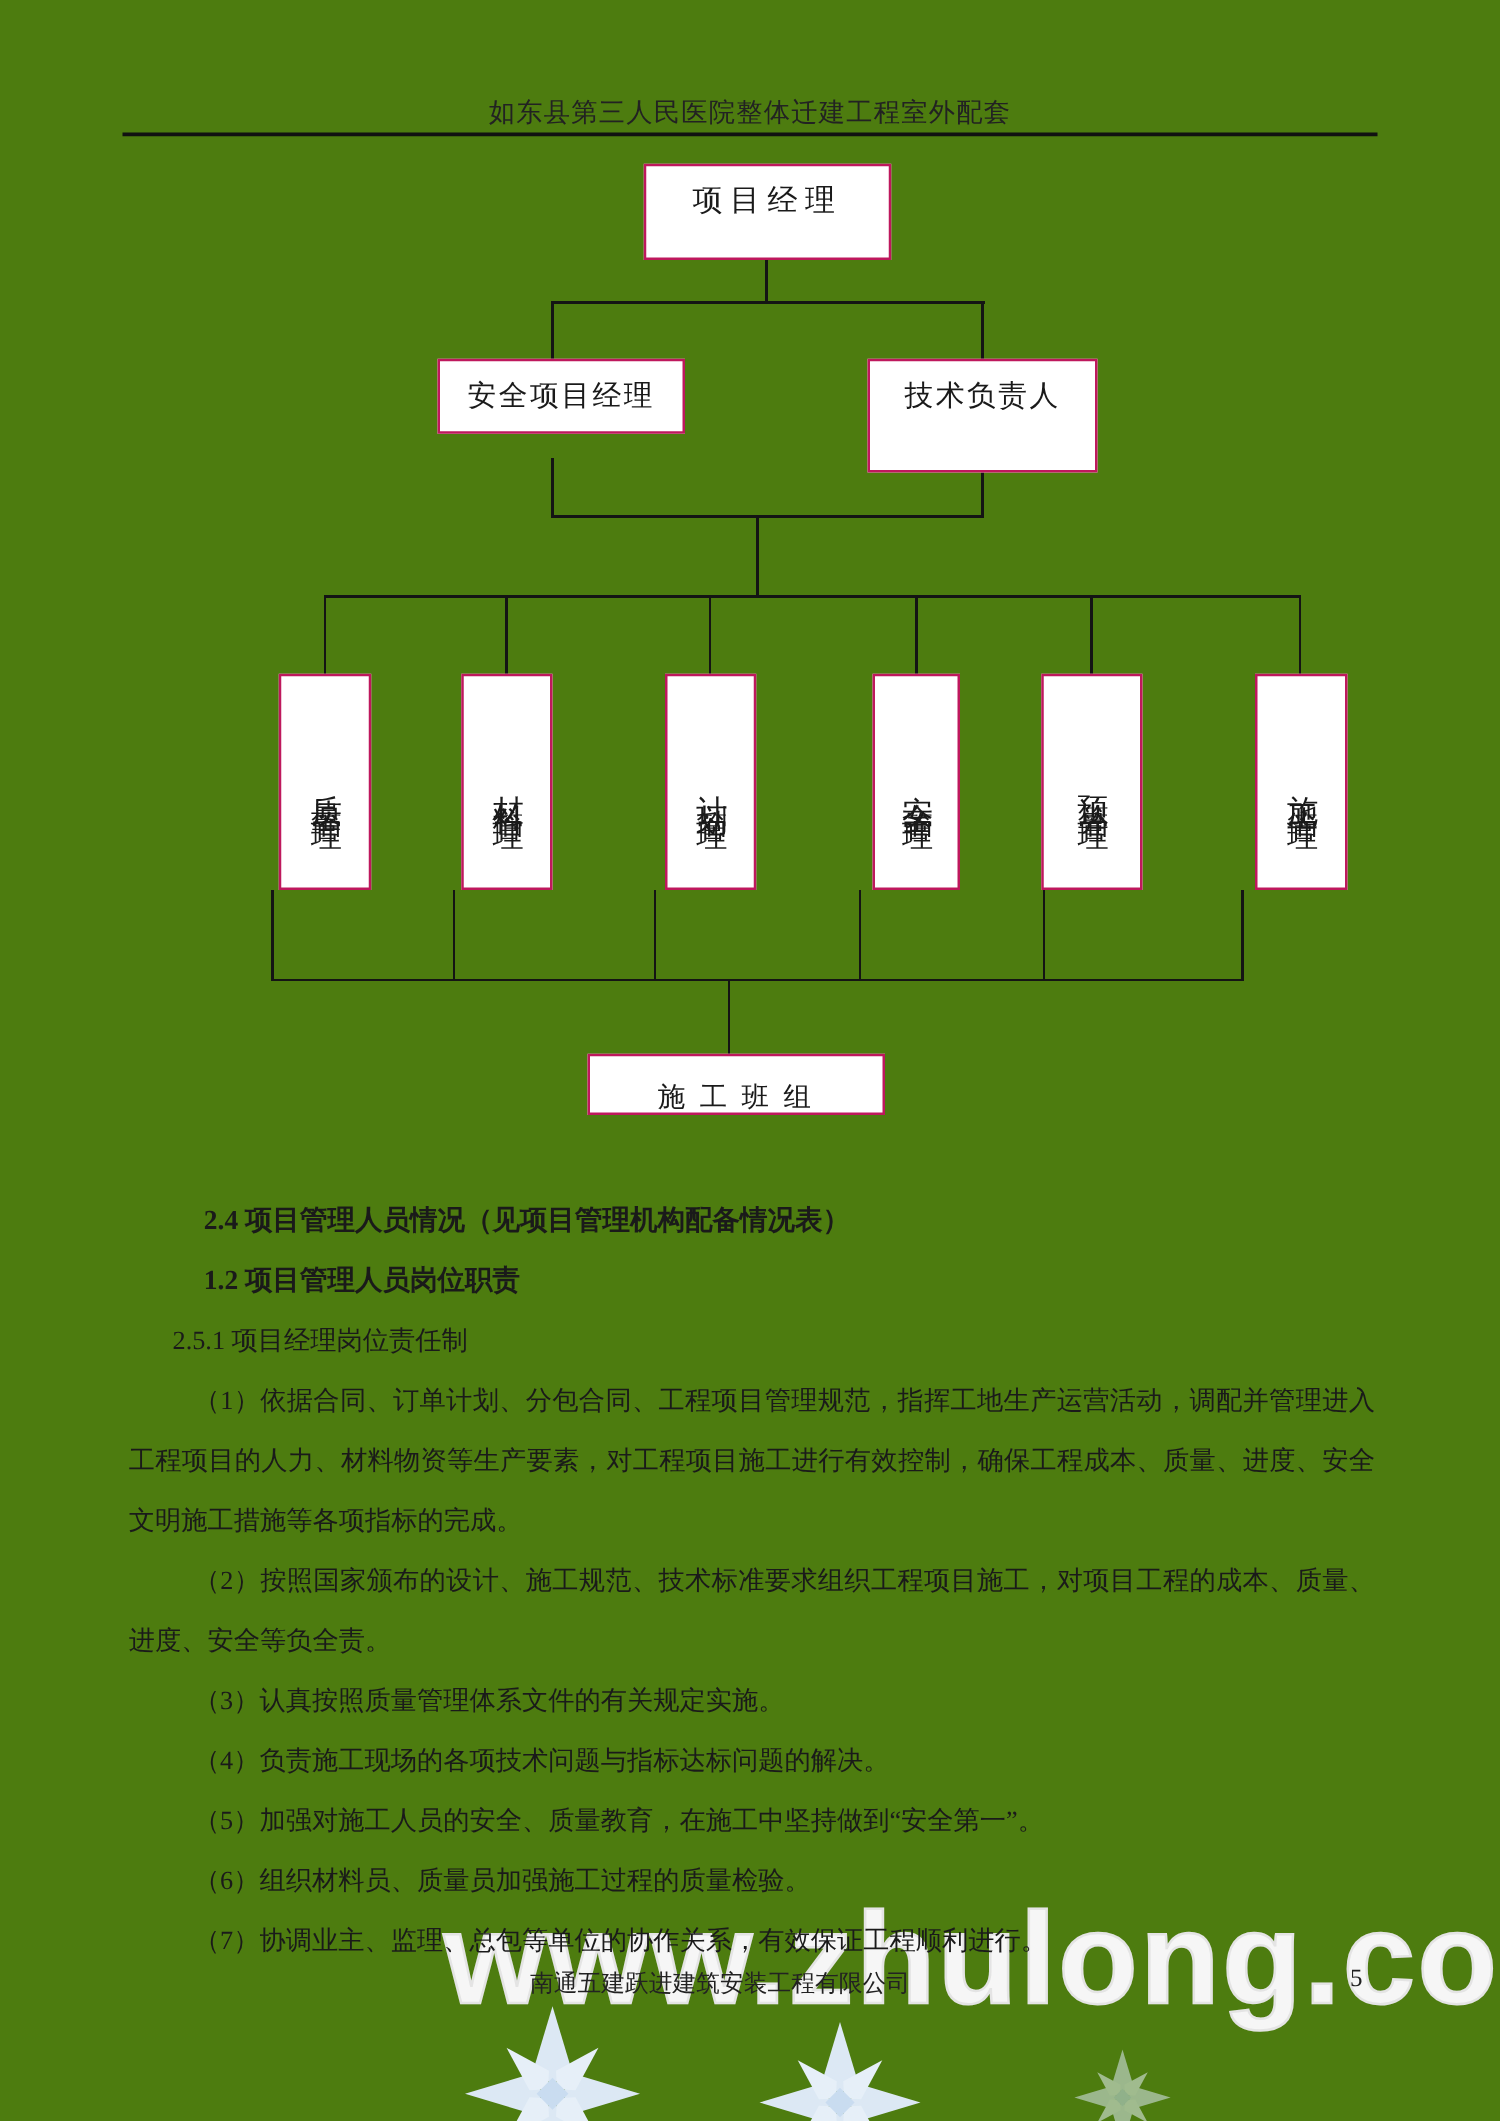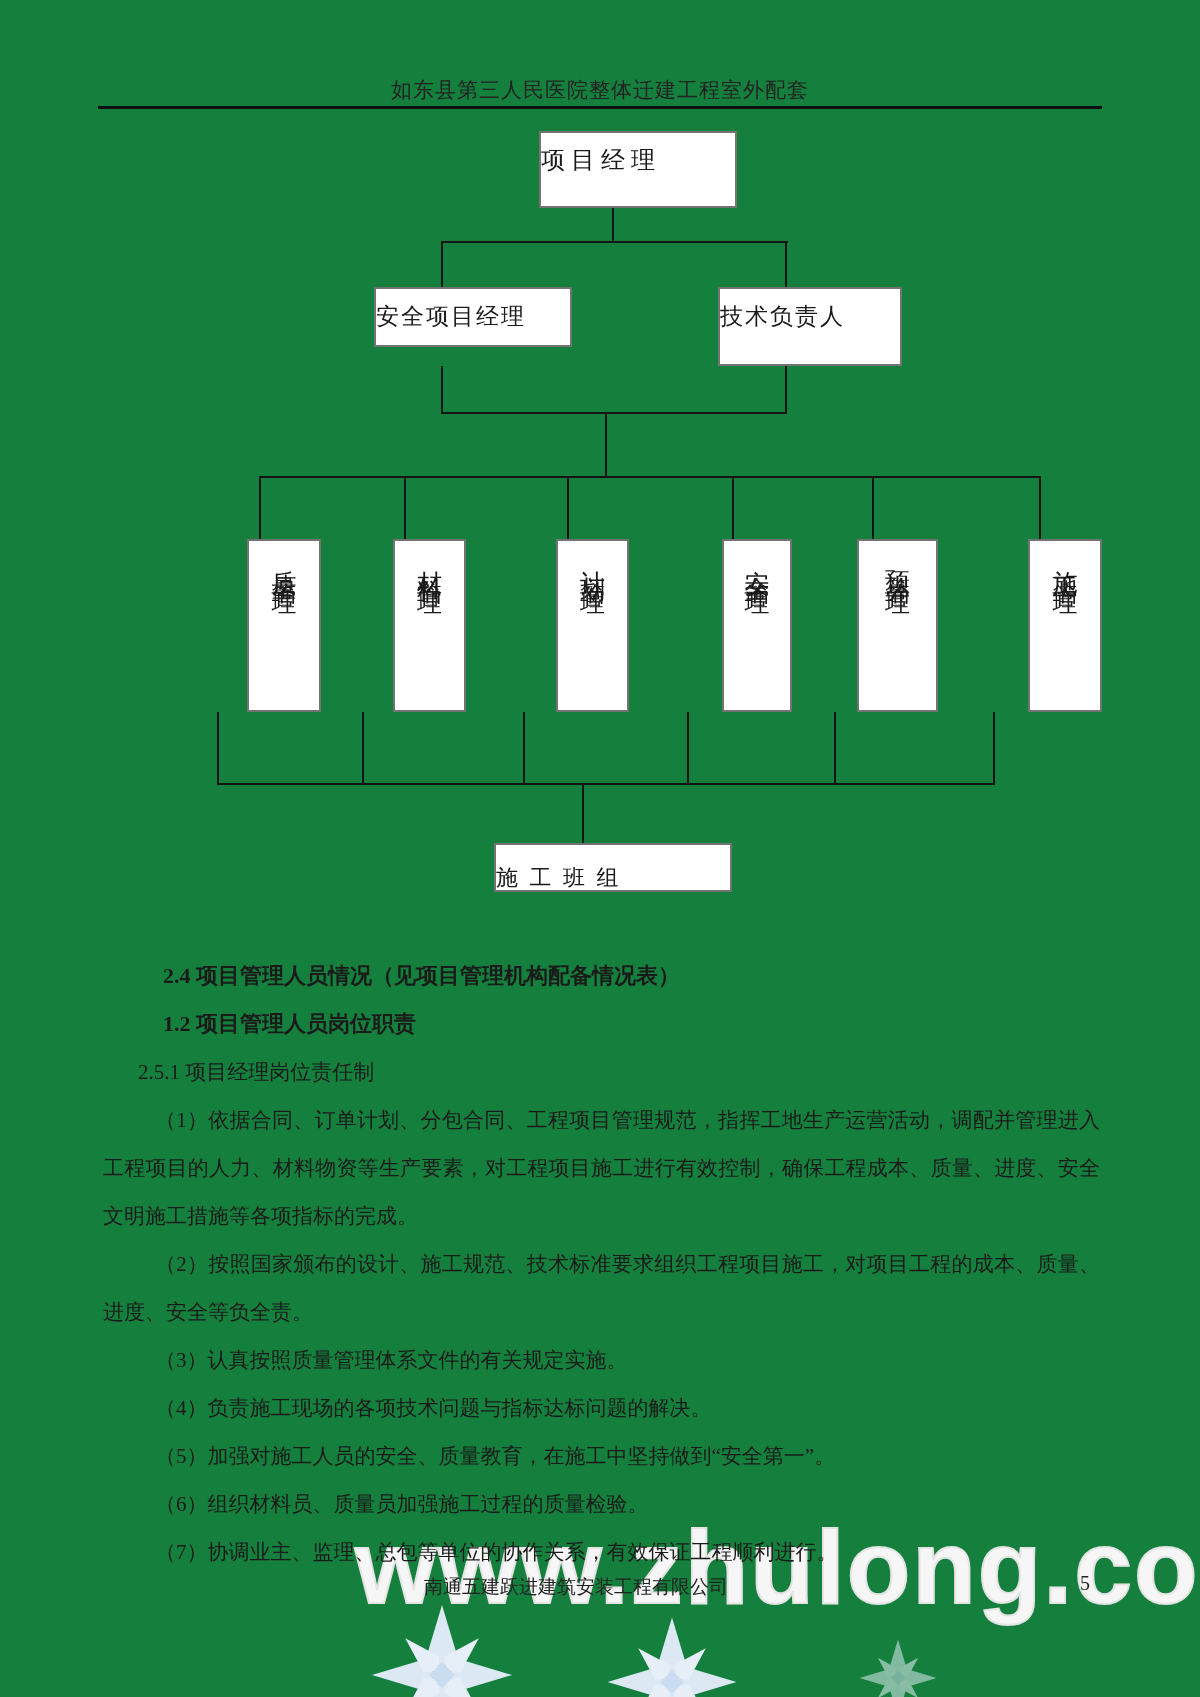--- a/index.html
+++ b/index.html
@@ -1,40 +1,40 @@
 <!DOCTYPE html>
 <html><head>
 <meta charset="utf-8">
 <style>
   html,body { margin:0; padding:0; background:#888; }
   .page {
     position:relative; width:1200px; height:1697px; margin:0 auto;
-    background:#15803d; overflow:hidden;
+    background:#4d7c0f; overflow:hidden;
     font-family:"Liberation Serif","DejaVu Serif",serif; color:#1a1a1a;
   }
   
   .doc-title {
     position:absolute; top:76px; left:0; right:0;
     text-align:center; font-size:21px; letter-spacing:1px; color:#222;
   }
   .header-rule {
     position:absolute; top:106px; left:98px; width:1004px; height:3px;
     background:#111;
   }
   
   .connectors { position:absolute; left:0; top:0; }
   .obox {
-    position:absolute; box-sizing:border-box; border:2px solid #737373;
-    background:#fff; text-align:left;margin-left:24px;
+    position:absolute; box-sizing:border-box; border:2px solid #be185d;
+    background:#fff; text-align:center;
   }
   .obox .lbl { display:block; }
   .box-l1 { left:515px; top:131px; width:198px; height:77px; }
   .box-l1 .lbl { padding-top:11px; font-size:24px; letter-spacing:6px; }
   .box-l2a { left:350px; top:287px; width:198px; height:60px; }
-  .box-l2b { left:694px; top:287px; width:184px; height:79px; }
+  .box-l2b { left:694px; top:287px; width:184px; height:91px; }
   .box-l2a .lbl, .box-l2b .lbl { padding-top:12px; font-size:23px; letter-spacing:2px; }
   .box-v { top:539px; height:173px; display:flex; justify-content:center; }
   .box-v .lbl {
     writing-mode:vertical-rl; text-orientation:upright;
     font-size:25px; letter-spacing:7px; padding-top:9px;
   }
   .box-v1 { left:223px; width:74px; }
   .box-v2 { left:369px; width:73px; }
   .box-v3 { left:532px; width:73px; }
   .box-v4 { left:698px; width:70px; }

